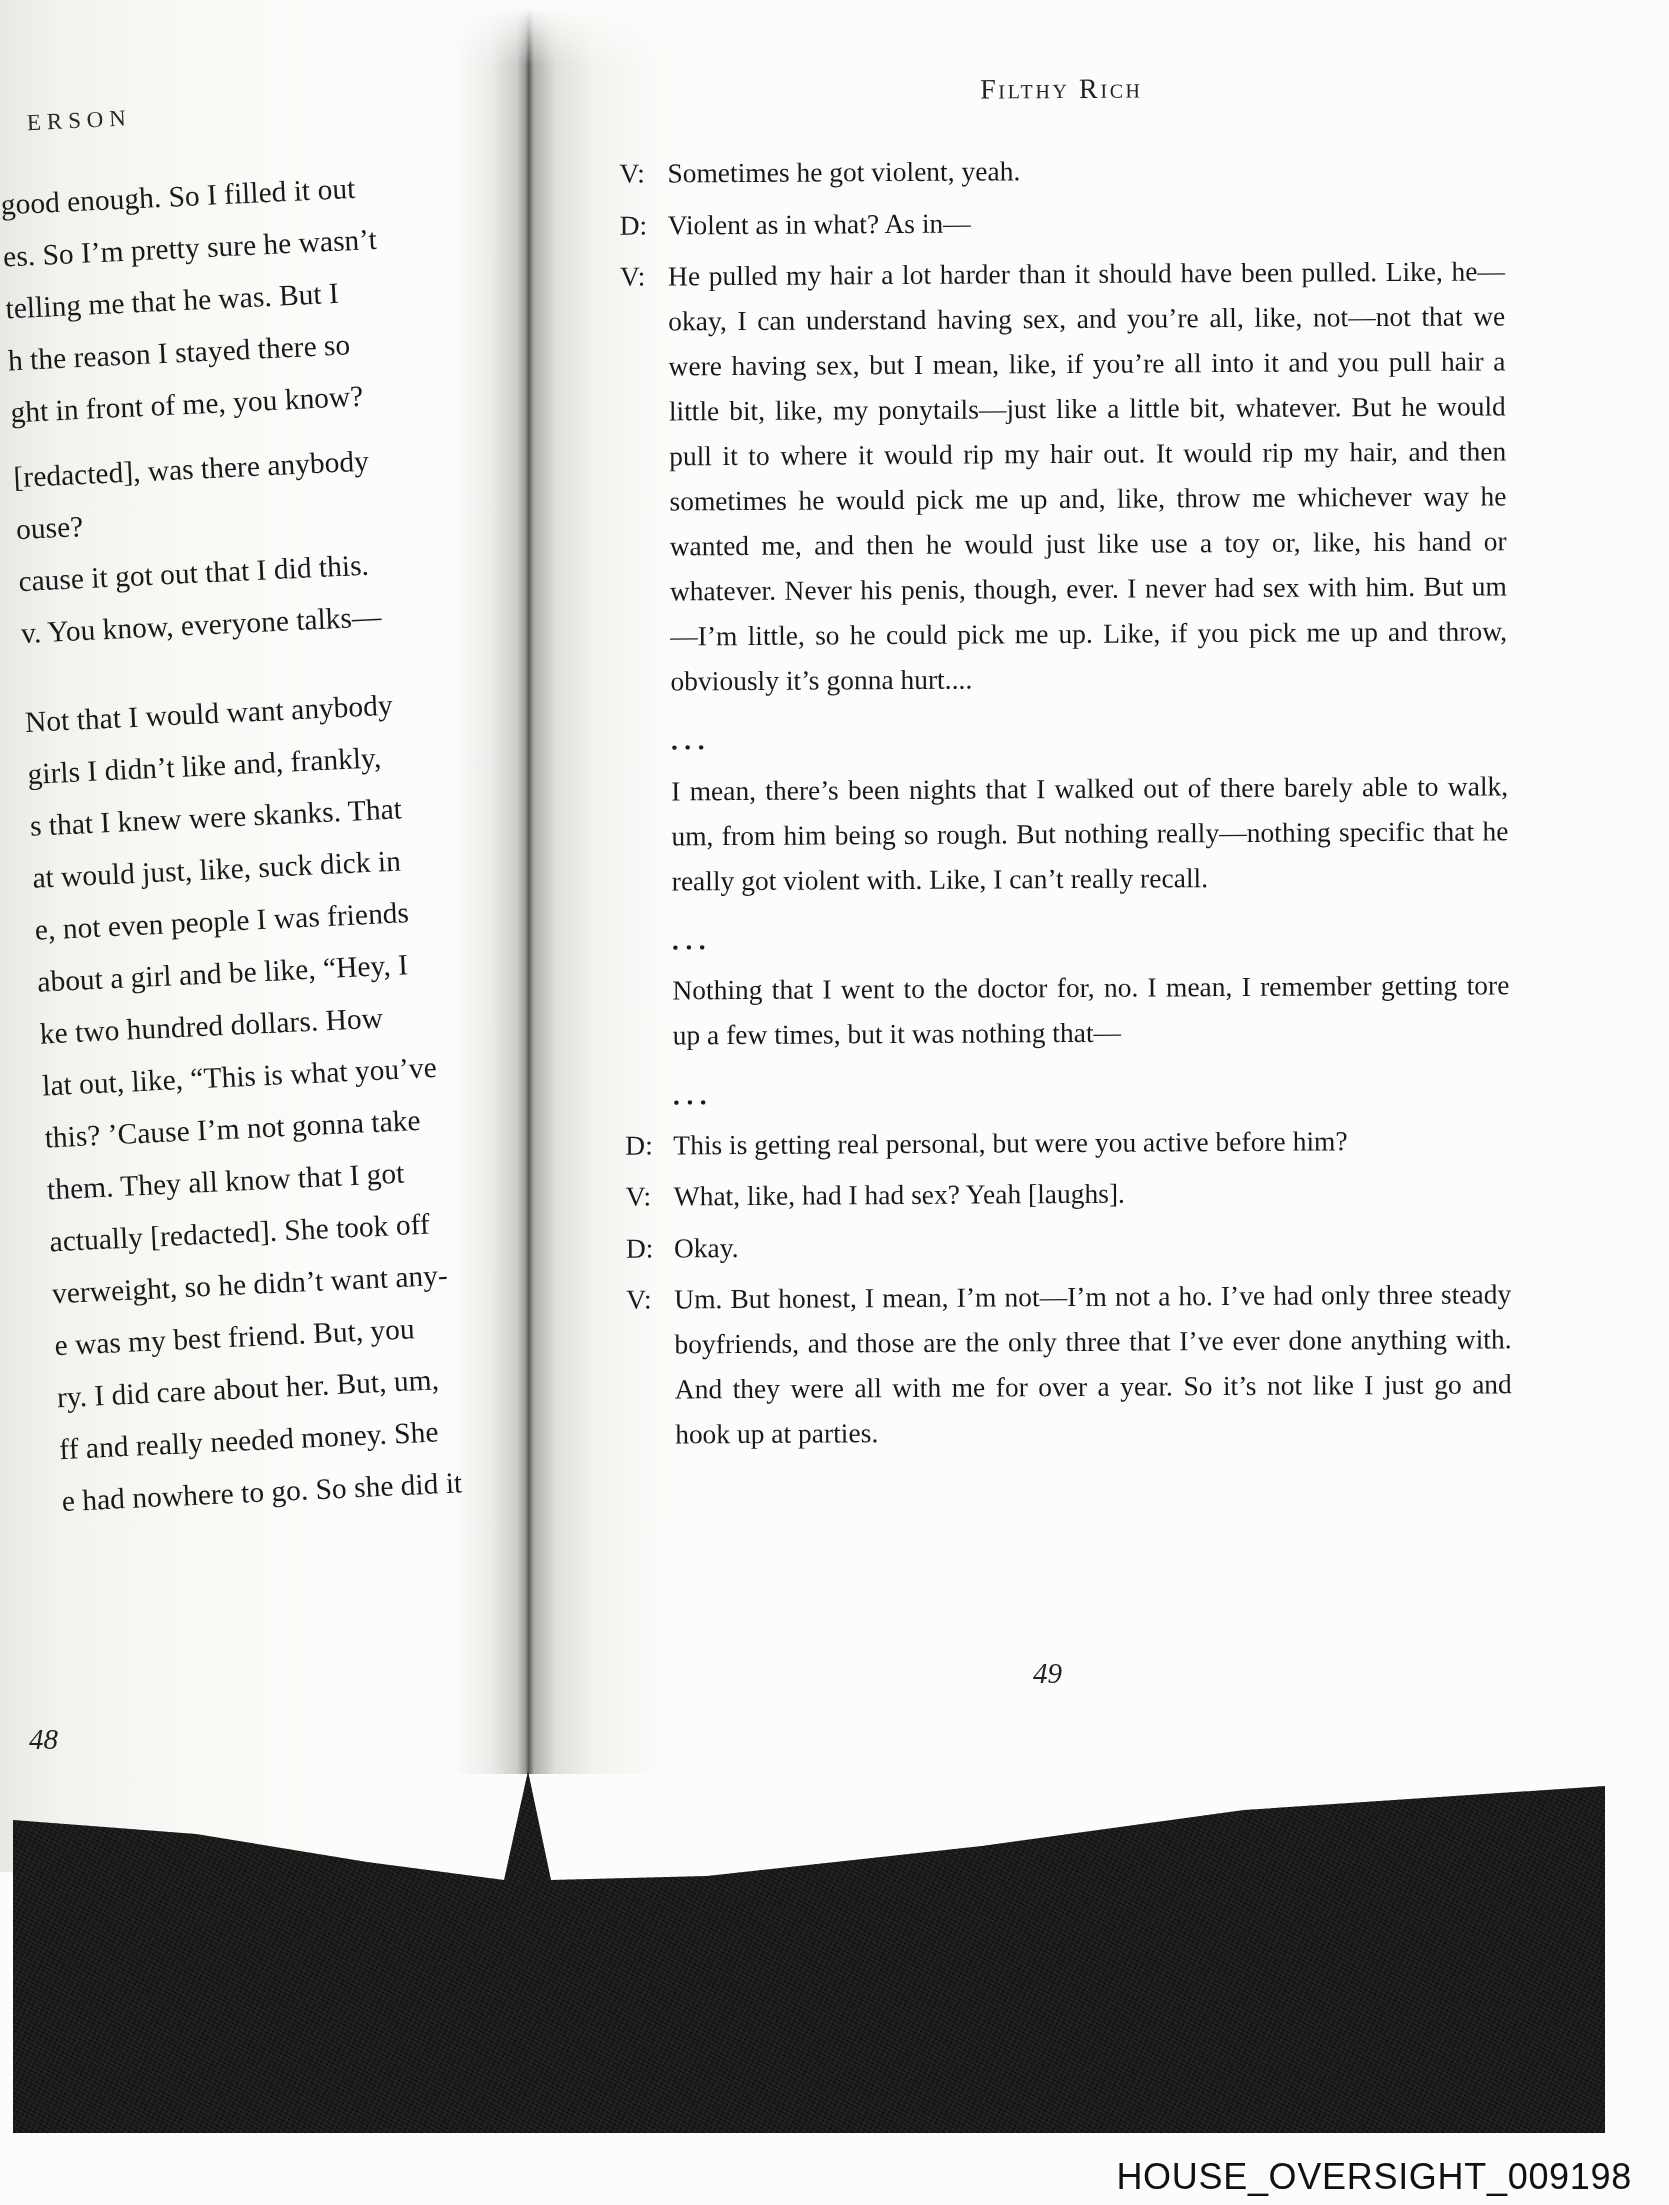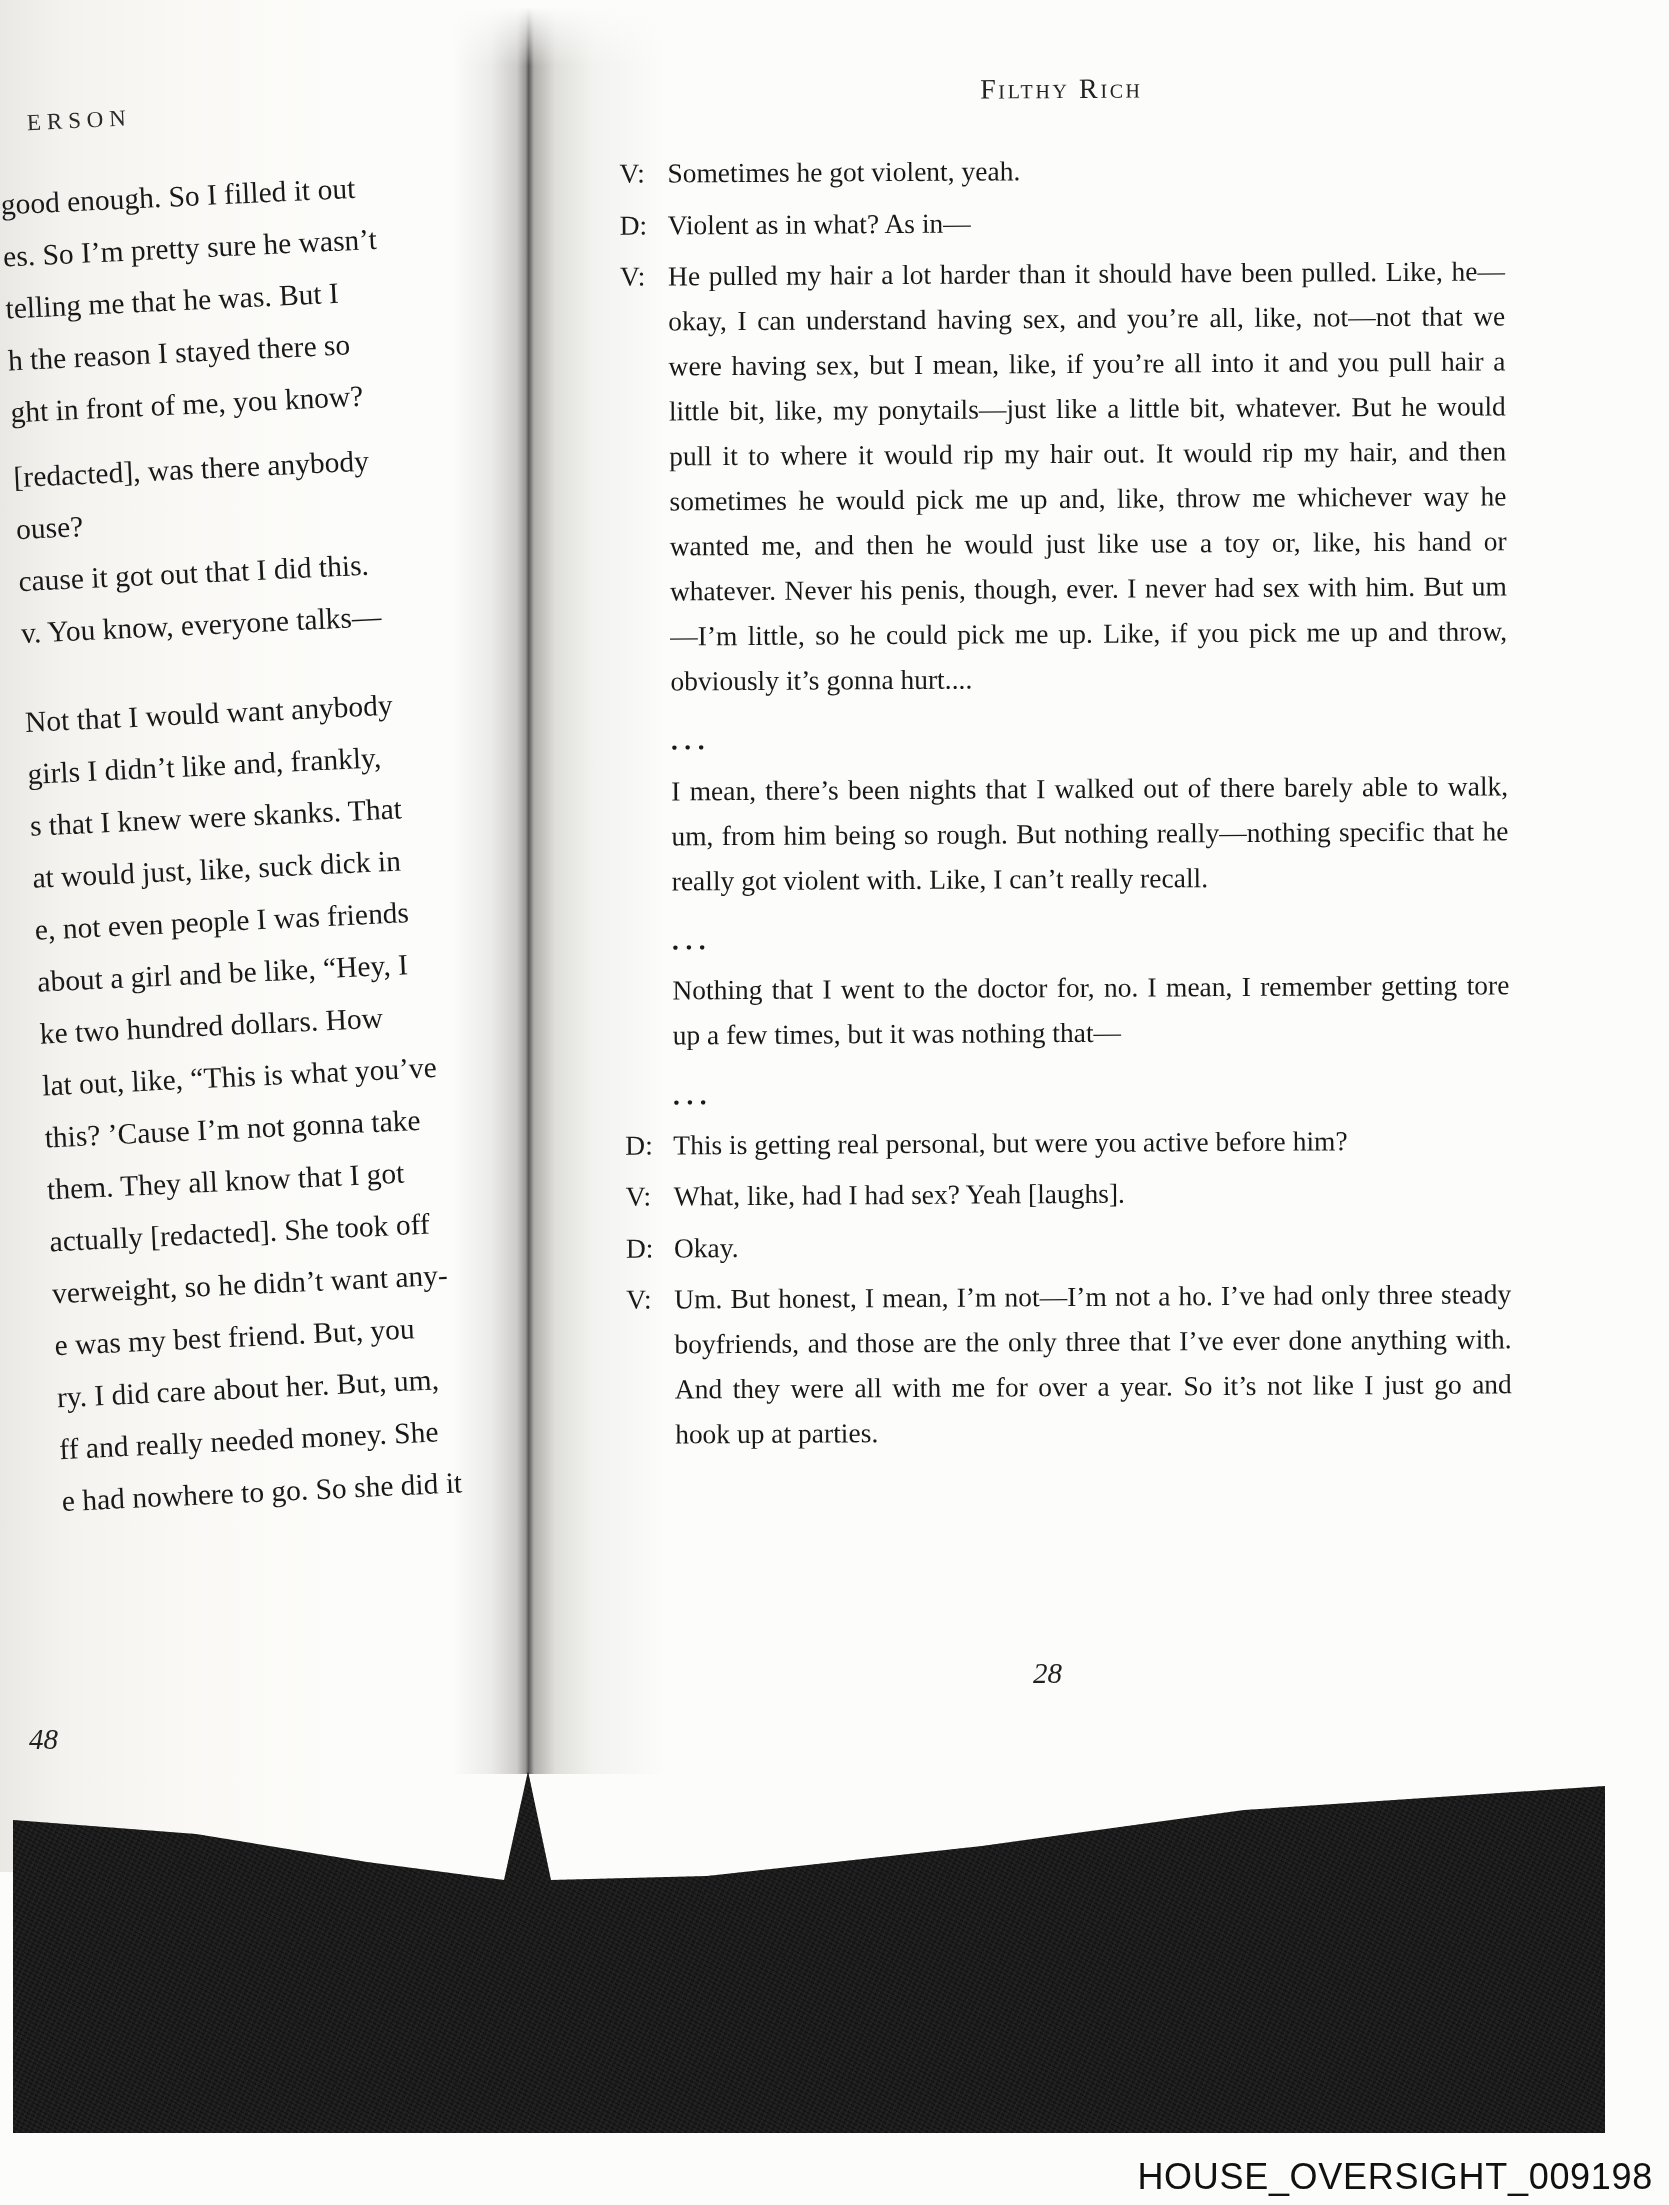--- a/index.html
+++ b/index.html
@@ -78,21 +78,21 @@
     background-color:#1c1c1c;
     background-image:
       repeating-linear-gradient(115deg, rgba(255,255,255,0.030) 0 2px, rgba(255,255,255,0) 2px 5.2px),
       repeating-linear-gradient(28deg,  rgba(0,0,0,0.35) 0 1.3px, rgba(0,0,0,0) 1.3px 3.9px);
     clip-path:polygon(
       13px 1820px, 196px 1834px, 367px 1862px, 504px 1880px,
       528px 1771px, 551px 1880px, 707px 1876px, 982px 1846px,
       1244px 1810px, 1605px 1786px, 1605px 2133px, 13px 2133px);
   }
   .watermark {
-    position:absolute; right:16px; top:2156px;
+    position:absolute; right:37px; top:2156px;
     font-family:"Liberation Sans", sans-serif;
     font-size:36px; letter-spacing:0.7px; color:#111;
   }
 </style>
 </head>
 <body>
 
 <div class="scan">
   <div class="left-shade"></div>
   <div class="gutter"></div>
@@ -183,19 +183,19 @@
           <span class="speaker">D:</span>
           <div class="text">Okay.</div>
         </div>
         <div class="entry">
           <span class="speaker">V:</span>
           <div class="text">Um. But honest, I mean, I’m not—I’m not a ho. I’ve had only three steady boyfriends, and those are the only three that I’ve ever done anything with. And they were all with me for over a year. So it’s not like I just go and hook up at parties.</div>
         </div>
       </div>
   </div>
 
-  <div class="pagenum right">28</div>
+  <div class="pagenum right">49</div>
 
   <div class="band"></div>
 
   <div class="watermark">HOUSE_OVERSIGHT_009198</div>
 </div>
 
 
 </body></html>

